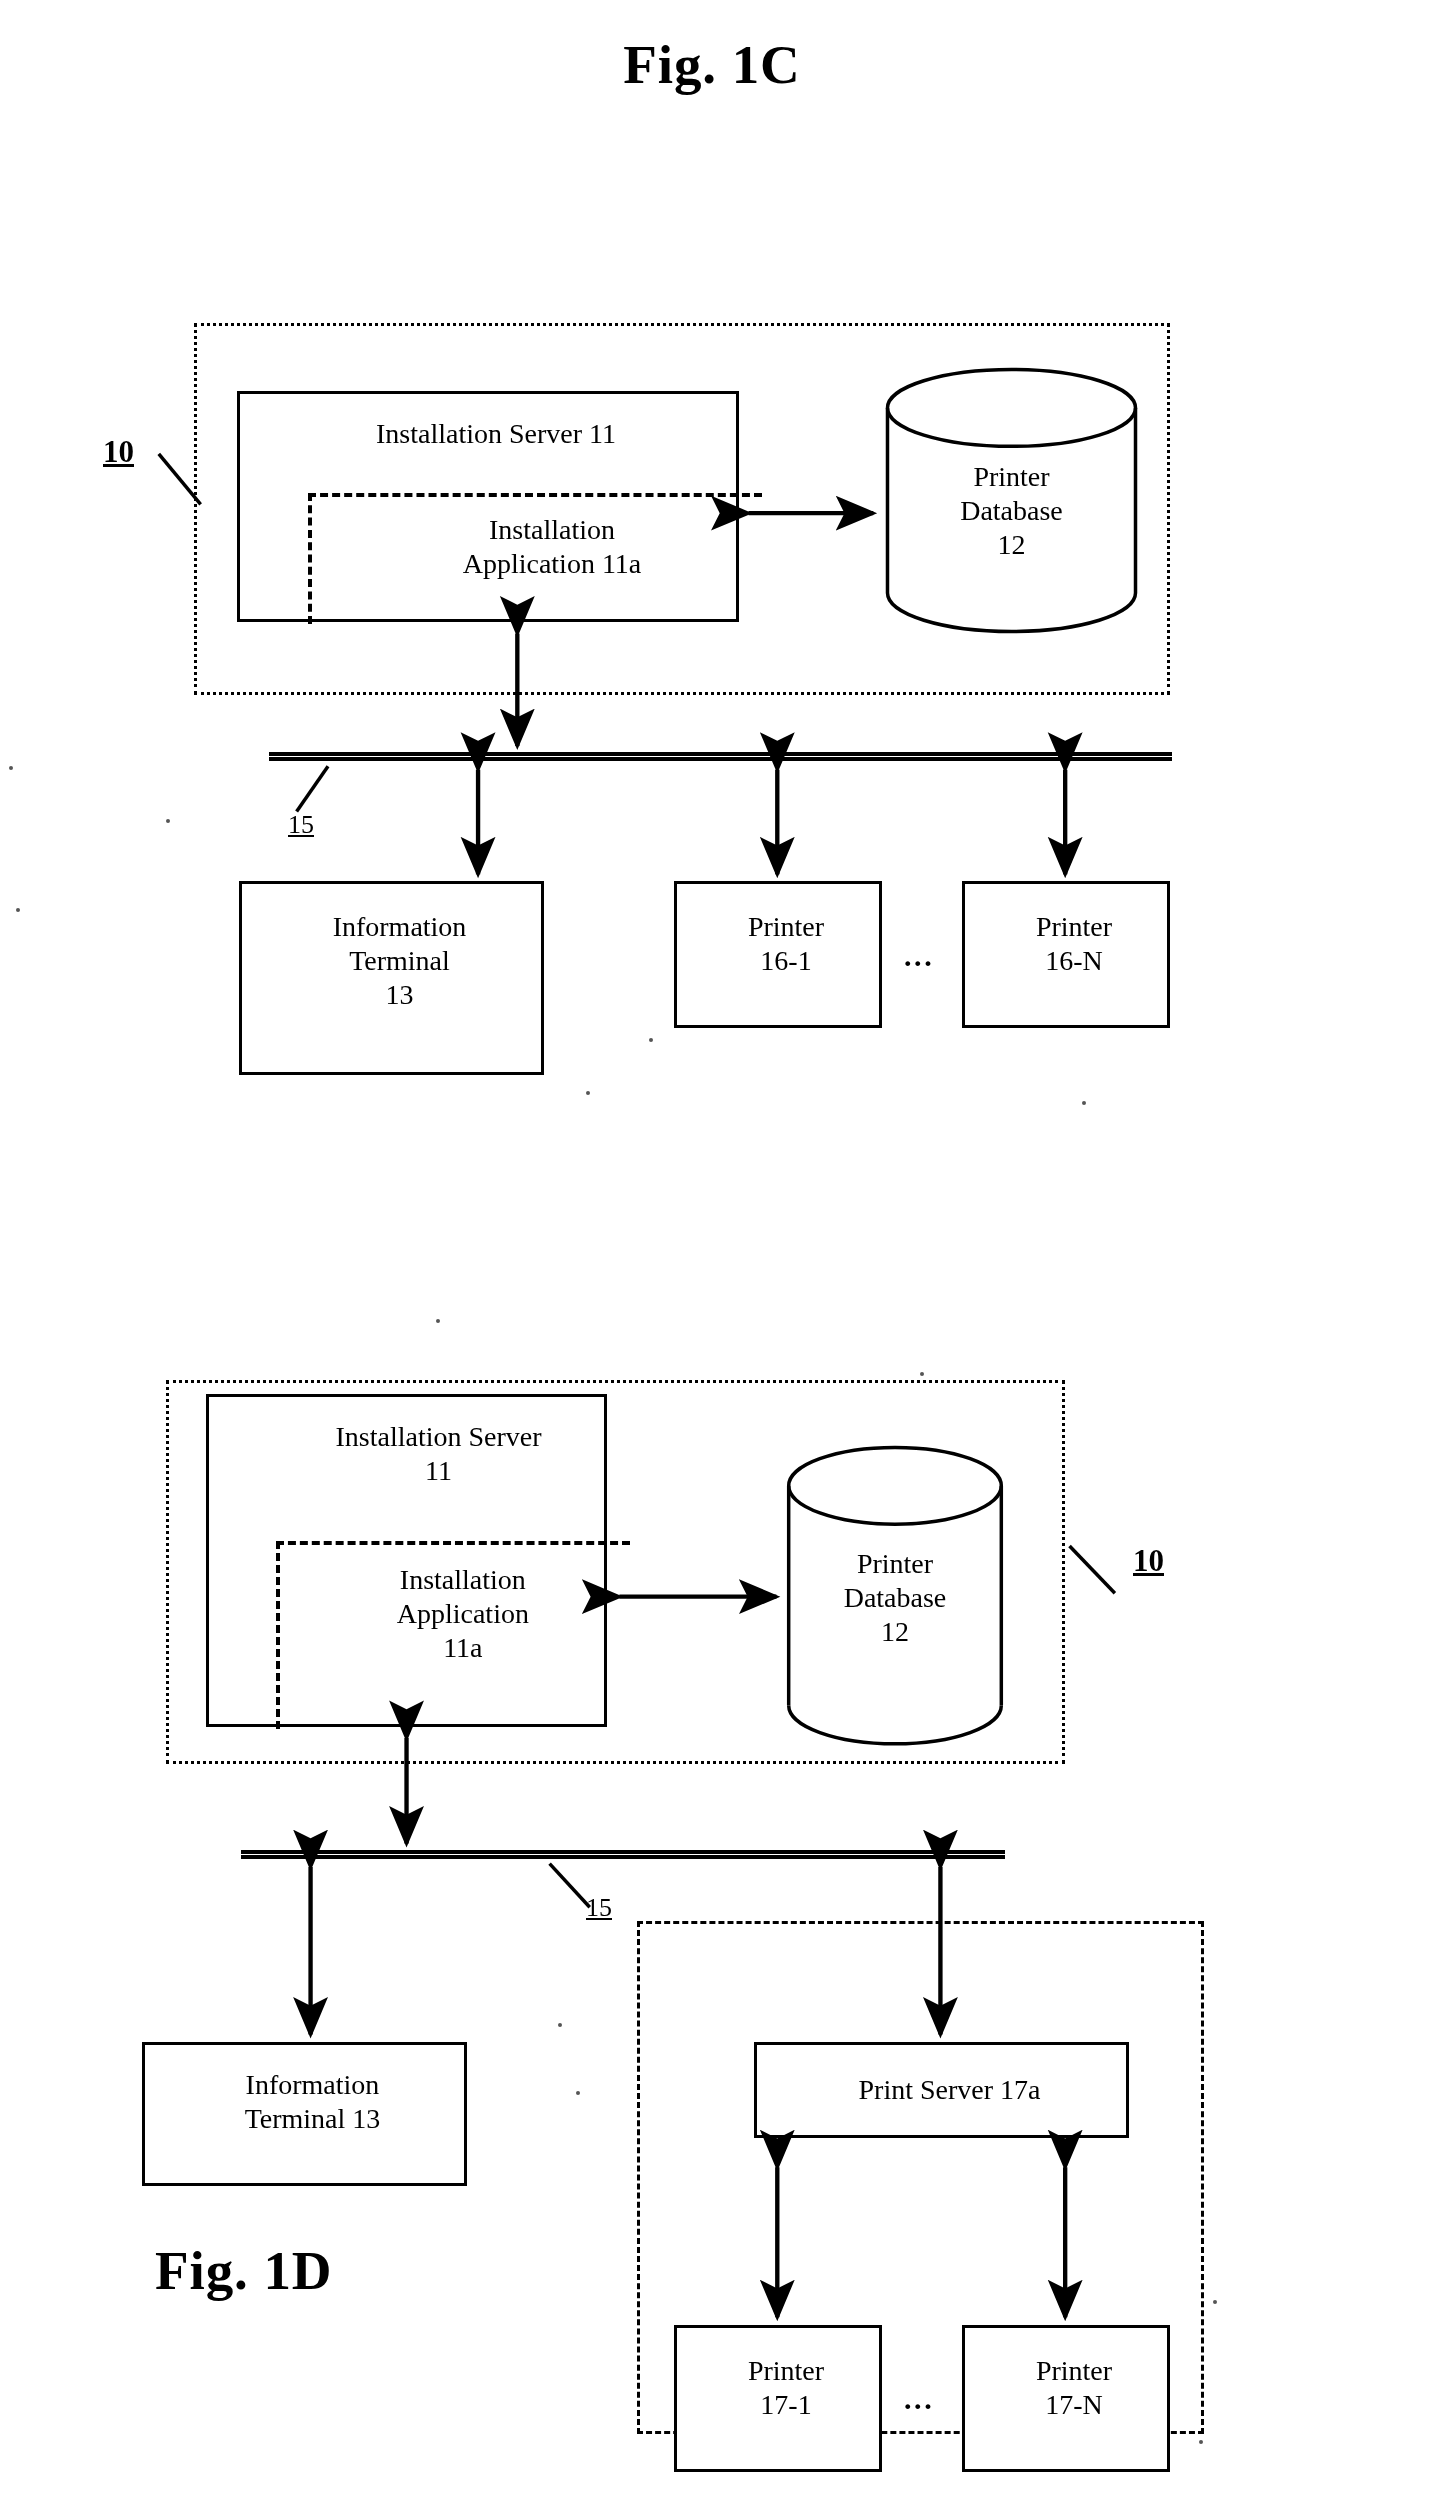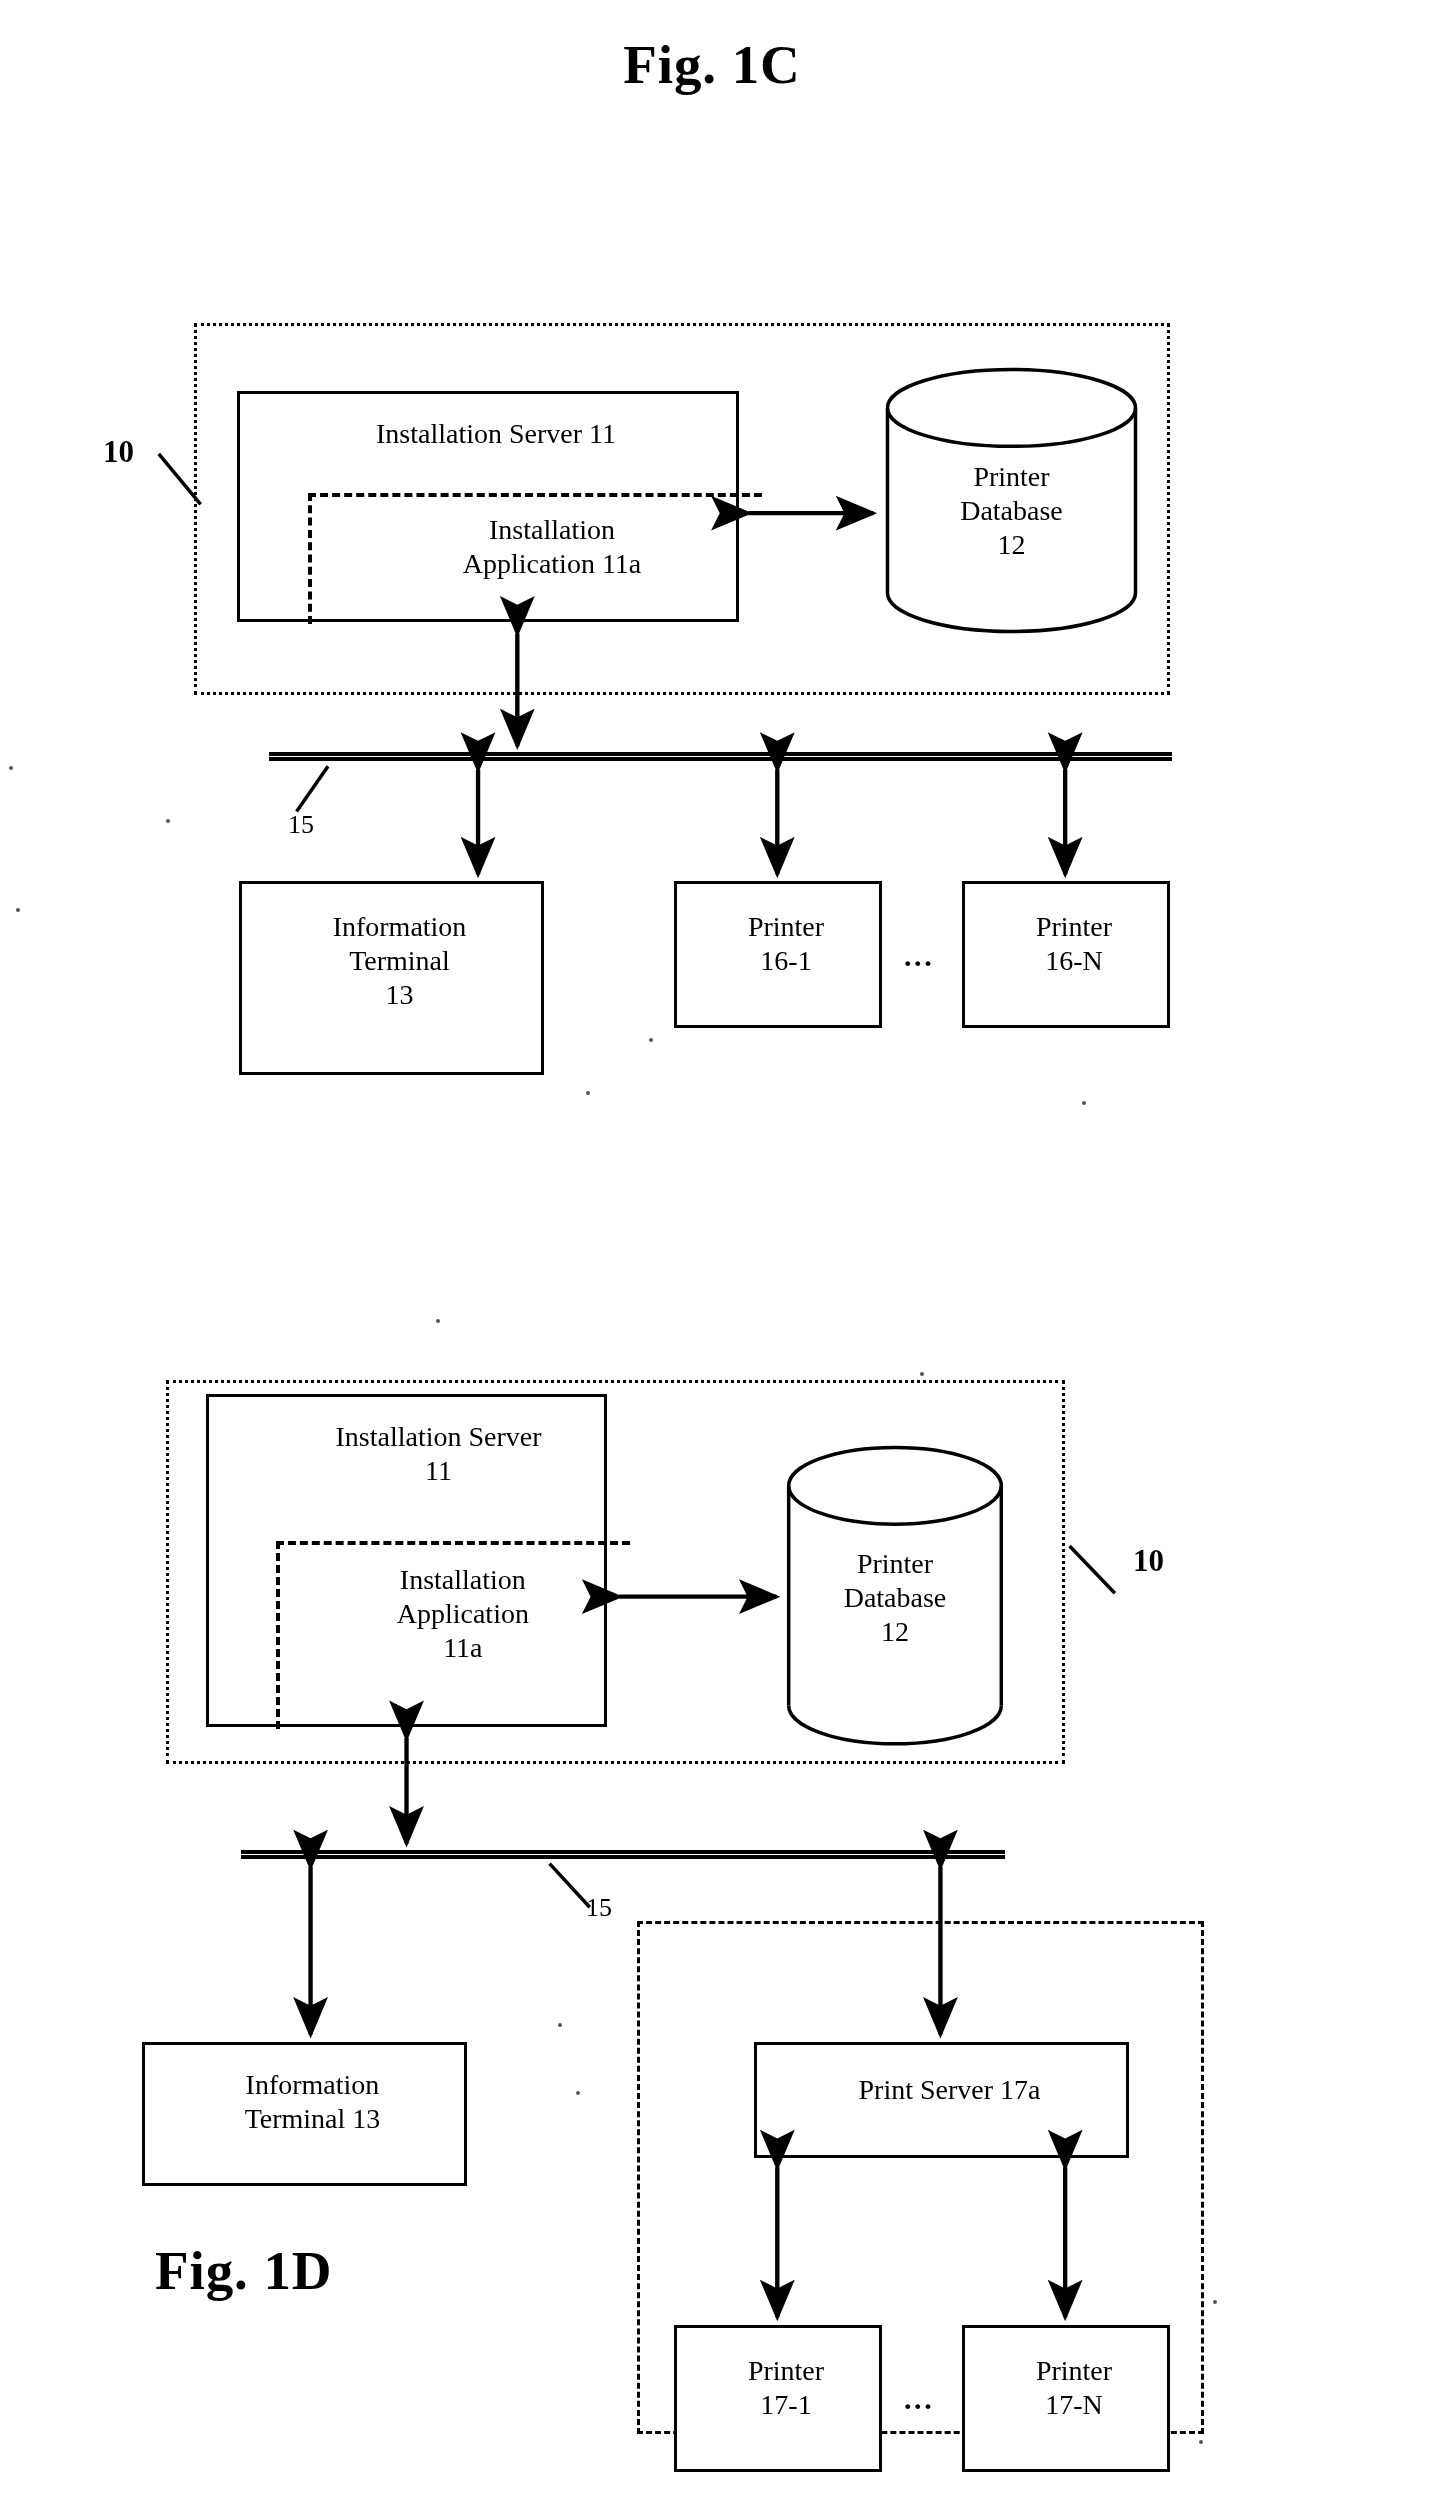--- a/index.html
+++ b/index.html
@@ -65,20 +65,21 @@
   }
 
   
   .ovl{position:absolute;left:0;top:0;width:1456px;height:2512px;pointer-events:none;}
 
   .reflabel{
     font-weight:bold;
     font-size:31px;
     white-space:nowrap;
     line-height:1;
+    text-decoration:underline;
   }
   .reflabel.thin{font-weight:normal;font-size:26px;}
 
   .ellipsis{
     font-size:30px;
     font-weight:bold;
     letter-spacing:2.6px;
     line-height:1;
   }
 
@@ -175,21 +176,21 @@
 <div class="abs reflabel thin" style="left:586px;top:1895px;">15</div>
 
 <div class="abs solidbox" style="left:142px;top:2042px;width:325px;height:144px;">
   <div class="boxtext" style="margin-top:23px;">Information
 Terminal 13</div>
 </div>
 
 <div class="abs" style="left:637px;top:1921px;width:567px;height:513px;
             border:3.5px dashed #000;box-sizing:border-box;"></div>
 
-<div class="abs solidbox" style="left:754px;top:2042px;width:375px;height:116px;">
+<div class="abs solidbox" style="left:754px;top:2042px;width:375px;height:96px;">
   <div class="boxtext" style="margin-top:28px;">Print Server 17a</div>
 </div>
 
 <div class="abs solidbox" style="left:674px;top:2325px;width:208px;height:147px;">
   <div class="boxtext" style="margin-top:26px;">Printer
 17-1</div>
 </div>
 
 <div class="abs ellipsis" style="left:904px;top:2384px;">...</div>
 

